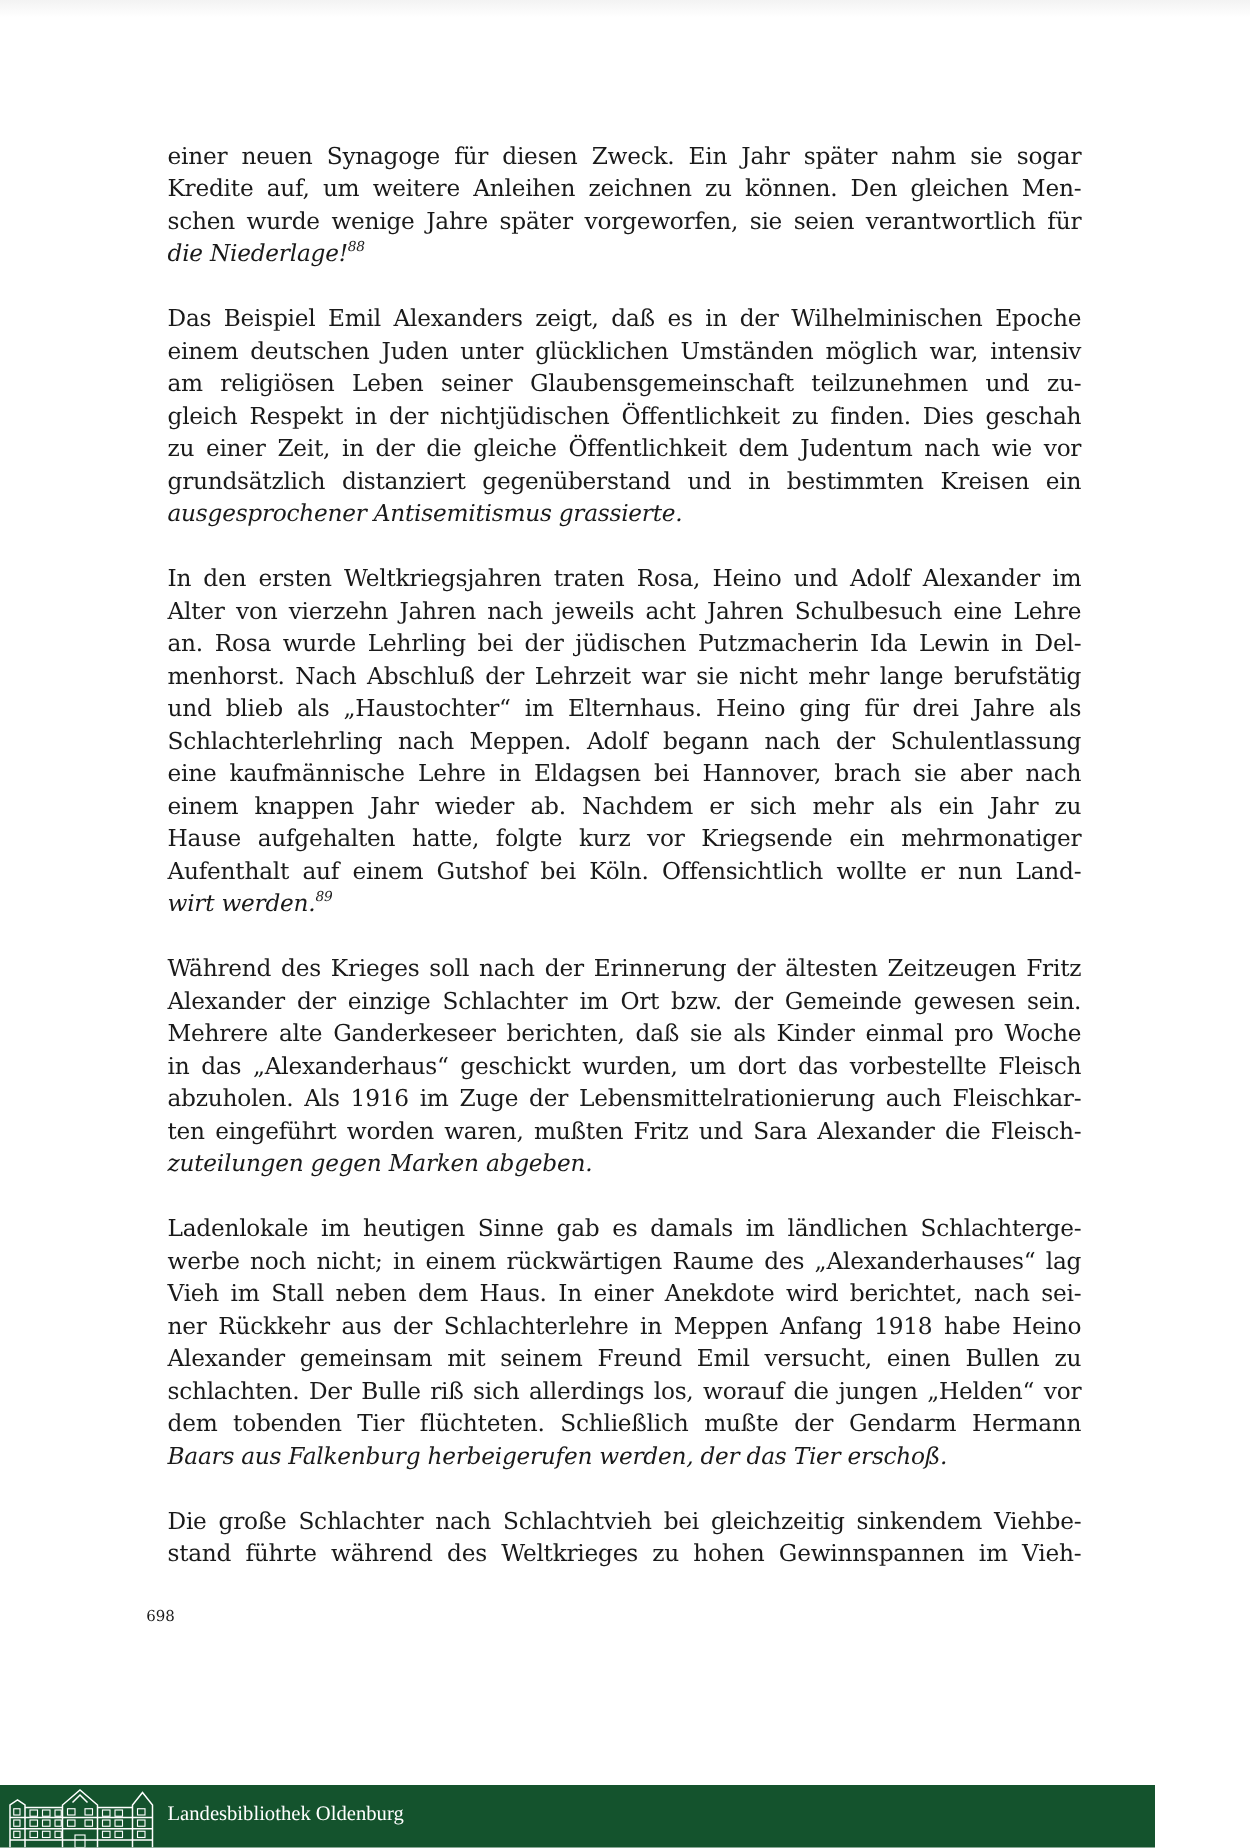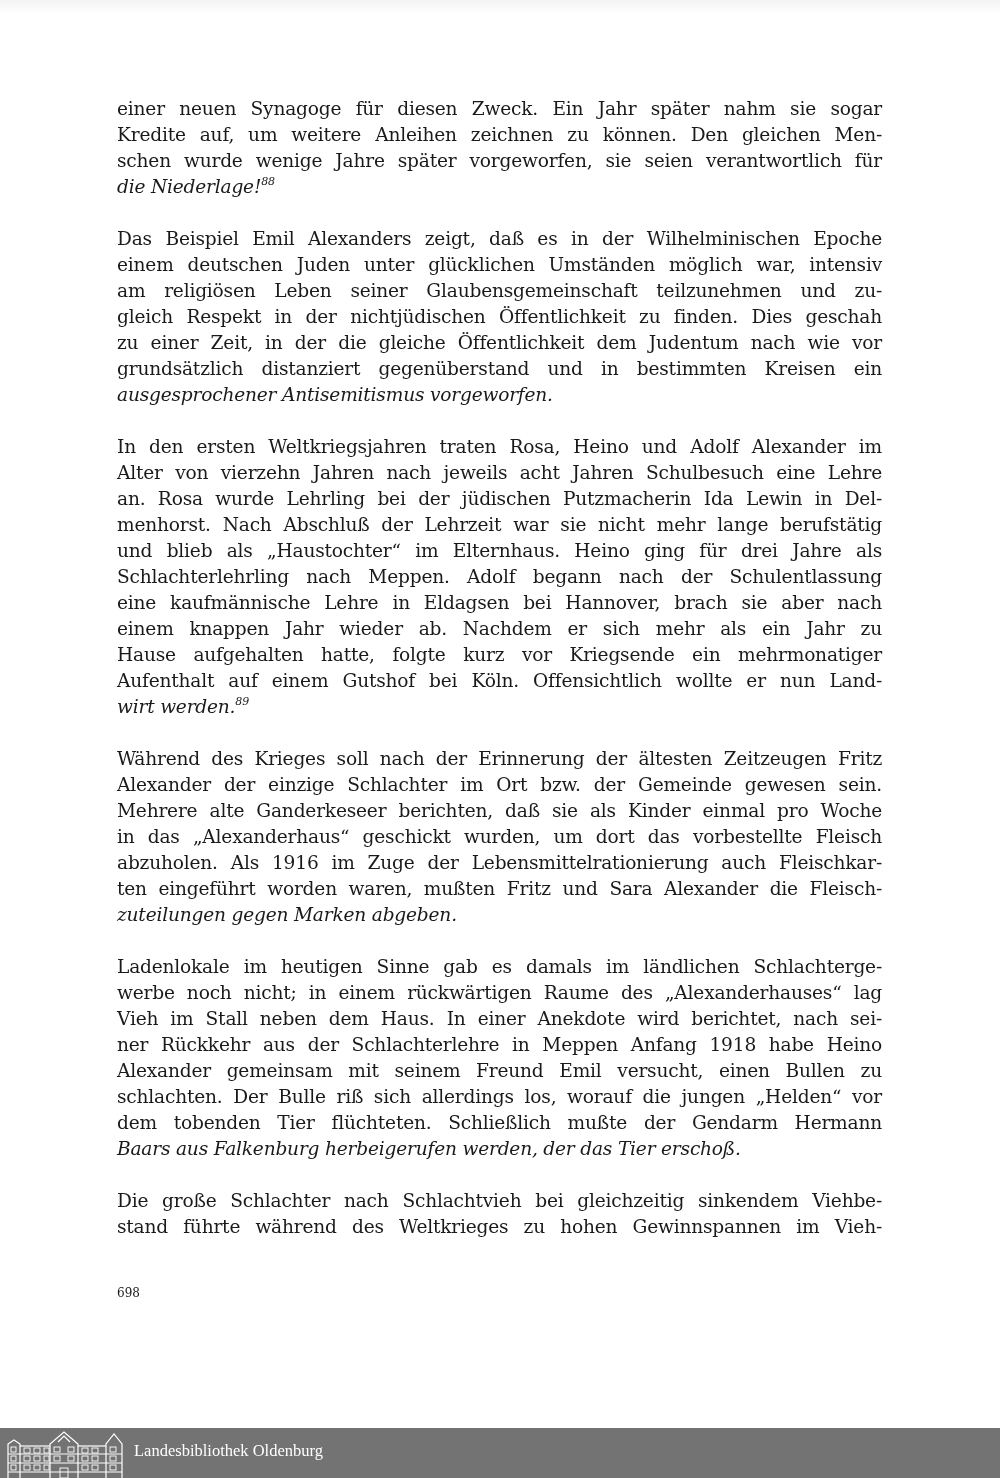--- a/index.html
+++ b/index.html
@@ -21,21 +21,21 @@
       width: 1000px; height: 14px;
       background: linear-gradient(#f3f3f3, #ffffff);
     }
     .page {
       position: absolute;
       left: 117px;
       top: 96px;
       width: 765px;
     }
     .para {
-      margin: 0;
+      margin: 17px;
       font-size: 18.6px;
       line-height: 26px;
       letter-spacing: -0.2px;
     }
     .line {
       display: block;
       white-space: nowrap;
       text-align: justify;
       text-align-last: justify;
       height: 26px;
@@ -54,23 +54,23 @@
       position: absolute;
       left: 117px;
       top: 1280px;
       font-size: 12px;
       line-height: 26px;
     }
     .footer-bar {
       position: absolute;
       left: 0;
       top: 1428px;
-      width: 1000px;
+      width: 924px;
       height: 50px;
-      background: #737373;
+      background: #14532d;
     }
     .footer-logo {
       position: absolute;
       left: 6px;
       top: 2px;
       width: 118px;
       height: 48px;
     }
     .footer-text {
       position: absolute;
@@ -94,21 +94,21 @@
       <span class="line"><span>schen wurde wenige Jahre später vorgeworfen, sie seien verantwortlich für</span></span>
       <span class="line last"><span>die Niederlage!</span><sup>88</sup></span>
     </p>
     <p class="para">
       <span class="line"><span>Das Beispiel Emil Alexanders zeigt, daß es in der Wilhelminischen Epoche</span></span>
       <span class="line"><span>einem deutschen Juden unter glücklichen Umständen möglich war, intensiv</span></span>
       <span class="line"><span>am religiösen Leben seiner Glaubensgemeinschaft teilzunehmen und zu-</span></span>
       <span class="line"><span>gleich Respekt in der nichtjüdischen Öffentlichkeit zu finden. Dies geschah</span></span>
       <span class="line"><span>zu einer Zeit, in der die gleiche Öffentlichkeit dem Judentum nach wie vor</span></span>
       <span class="line"><span>grundsätzlich distanziert gegenüberstand und in bestimmten Kreisen ein</span></span>
-      <span class="line last"><span>ausgesprochener Antisemitismus vorgeworfen.</span></span>
+      <span class="line last"><span>ausgesprochener Antisemitismus grassierte.</span></span>
     </p>
     <p class="para">
       <span class="line"><span>In den ersten Weltkriegsjahren traten Rosa, Heino und Adolf Alexander im</span></span>
       <span class="line"><span>Alter von vierzehn Jahren nach jeweils acht Jahren Schulbesuch eine Lehre</span></span>
       <span class="line"><span>an. Rosa wurde Lehrling bei der jüdischen Putzmacherin Ida Lewin in Del-</span></span>
       <span class="line"><span>menhorst. Nach Abschluß der Lehrzeit war sie nicht mehr lange berufstätig</span></span>
       <span class="line"><span>und blieb als „Haustochter“ im Elternhaus. Heino ging für drei Jahre als</span></span>
       <span class="line"><span>Schlachterlehrling nach Meppen. Adolf begann nach der Schulentlassung</span></span>
       <span class="line"><span>eine kaufmännische Lehre in Eldagsen bei Hannover, brach sie aber nach</span></span>
       <span class="line"><span>einem knappen Jahr wieder ab. Nachdem er sich mehr als ein Jahr zu</span></span>

